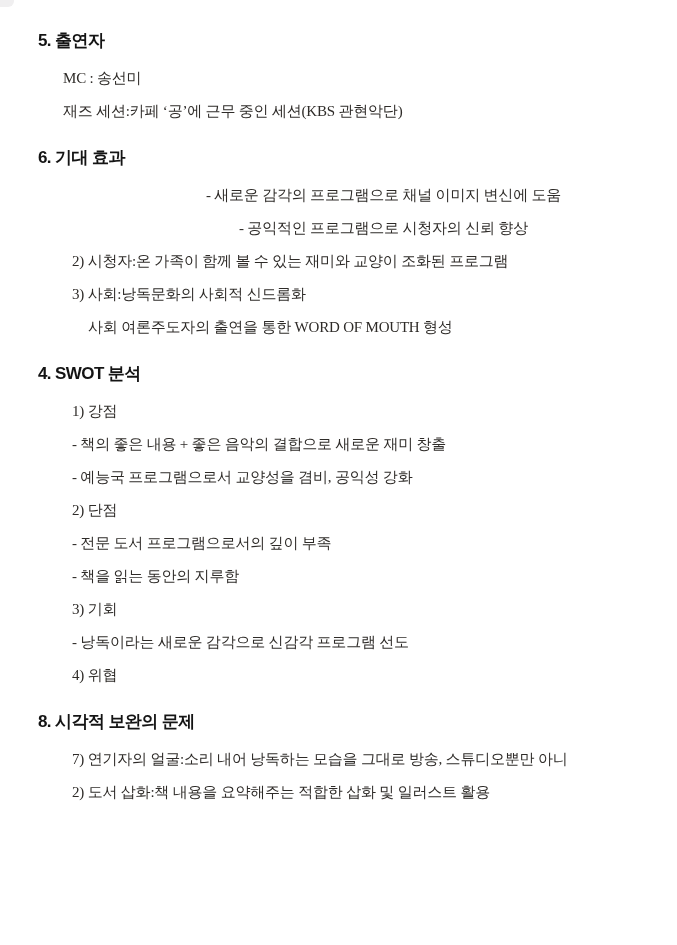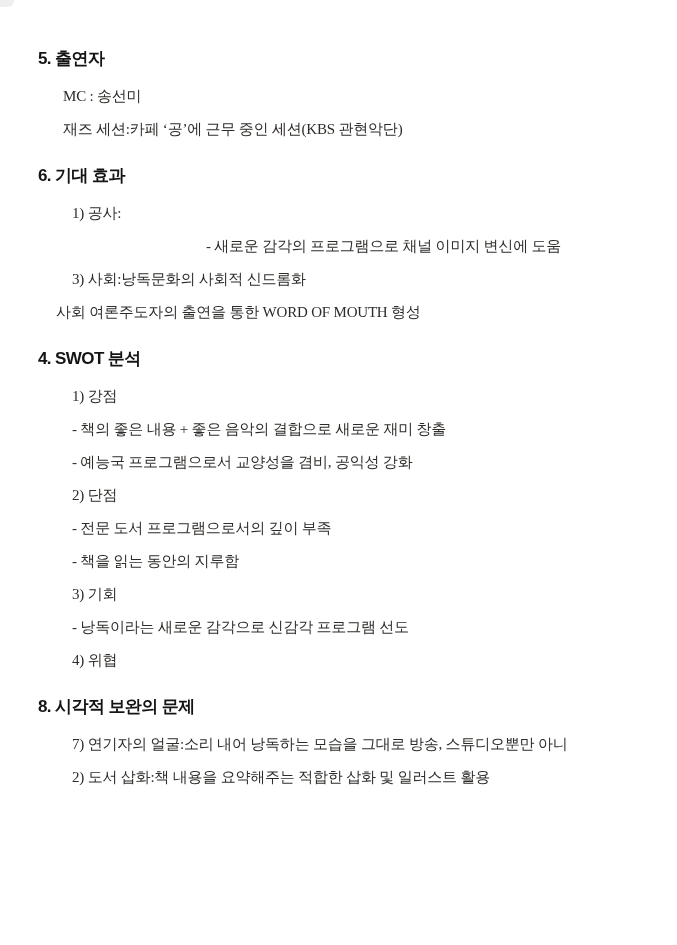--- a/index.html
+++ b/index.html
@@ -5,21 +5,21 @@
   html, body {
     margin: 0;
     padding: 0;
     background: #ffffff;
   }
   .page {
     position: relative;
     width: 677px;
     height: 945px;
     box-sizing: border-box;
-    padding-top: 29px;
+    padding-top: 11px;
     overflow: hidden;
     background: #ffffff;
     font-family: "Liberation Serif", "DejaVu Serif", serif;
     color: #2e2b28;
   }
   .corner-smudge {
     position: absolute;
     top: 0;
     left: 0;
     width: 14px;
@@ -40,35 +40,36 @@
   .doc-line {
     font-size: 15px;
     line-height: 33px;
     white-space: nowrap;
     letter-spacing: -0.2px;
     color: #2e2b28;
   }
   .indent-body  { margin-left: 63px; }
   .indent-item  { margin-left: 72px; }
   .indent-sub   { margin-left: 90px; text-align: center; }
-  .indent-cont  { margin-left: 56px; }
+  .indent-cont  { margin-left: 88px; }
   .indent-cont2 { margin-left: 92px; }
 </style>
 </head>
 <body>
 
 <main class="page">
   <div class="corner-smudge"></div>
   <div>
       <div class="section-heading">5. 출연자</div>
       <div class="doc-line indent-body">MC : 송선미</div>
       <div class="doc-line indent-body">재즈 세션:카페 ‘공’에 근무 중인 세션(KBS 관현악단)</div>
       <div class="section-heading">6. 기대 효과</div>
-      <div class="doc-line indent-item">1) 공사:</div>
       <div class="doc-line indent-sub">- 새로운 감각의 프로그램으로 채널 이미지 변신에 도움</div>
+      <div class="doc-line indent-sub">- 공익적인 프로그램으로 시청자의 신뢰 향상</div>
+      <div class="doc-line indent-item">2) 시청자:온 가족이 함께 볼 수 있는 재미와 교양이 조화된 프로그램</div>
       <div class="doc-line indent-item">3) 사회:낭독문화의 사회적 신드롬화</div>
       <div class="doc-line indent-cont">사회 여론주도자의 출연을 통한 WORD OF MOUTH 형성</div>
       <div class="section-heading">4. SWOT 분석</div>
       <div class="doc-line indent-item">1) 강점</div>
       <div class="doc-line indent-item">- 책의 좋은 내용 + 좋은 음악의 결합으로 새로운 재미 창출</div>
       <div class="doc-line indent-item">- 예능국 프로그램으로서 교양성을 겸비, 공익성 강화</div>
       <div class="doc-line indent-item">2) 단점</div>
       <div class="doc-line indent-item">- 전문 도서 프로그램으로서의 깊이 부족</div>
       <div class="doc-line indent-item">- 책을 읽는 동안의 지루함</div>
       <div class="doc-line indent-item">3) 기회</div>

